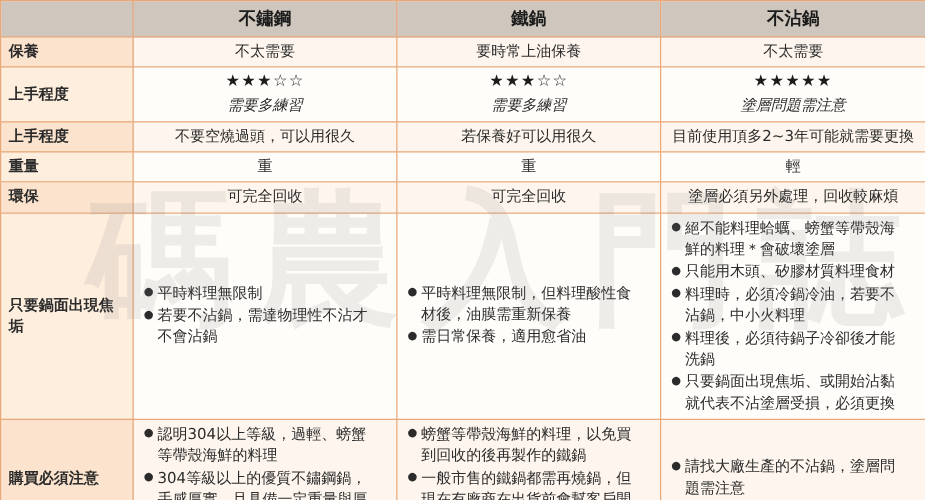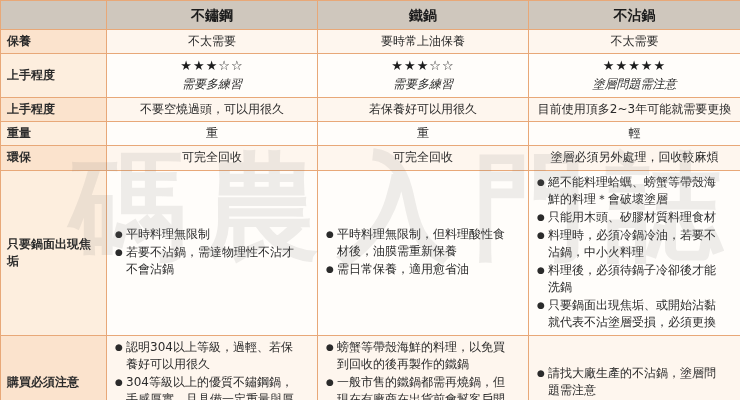--- a/index.html
+++ b/index.html
@@ -220,21 +220,21 @@
             <li>料理後，必須待鍋子冷卻後才能洗鍋</li>
             <li>只要鍋面出現焦垢、或開始沾黏就代表不沾塗層受損，必須更換</li>
           </ul>
         </td>
       </tr>
 
       <tr>
         <td class="rowlabel">購買必須注意</td>
         <td class="cell left">
           <ul class="bl">
-            <li>認明304以上等級，過輕、若保養好可以用很久</li>
+            <li>認明304以上等級，過輕、螃蟹等帶殼海鮮的料理</li>
             <li>304等級以上的優質不鏽鋼鍋，手感厚實、且具備一定重量與厚度</li>
           </ul>
         </td>
         <td class="cell left">
           <ul class="bl">
             <li>螃蟹等帶殼海鮮的料理，以免買到回收的後再製作的鐵鍋</li>
             <li>一般市售的鐵鍋都需再燒鍋，但現在有廠商在出貨前會幫客戶開鍋</li>
           </ul>
         </td>
         <td class="cell left">

